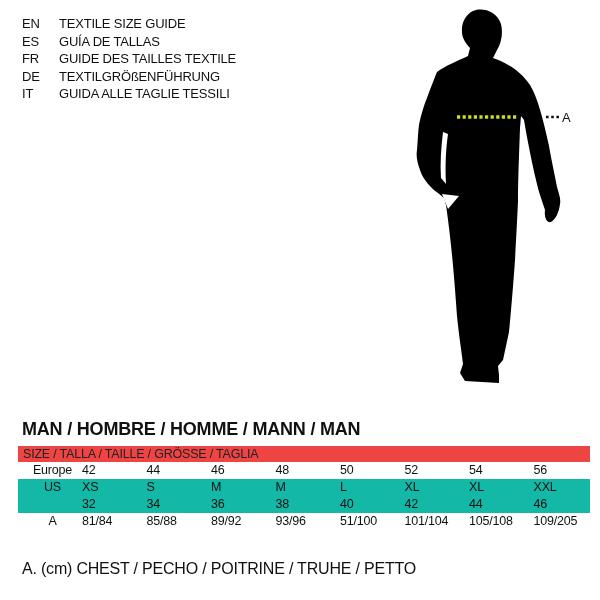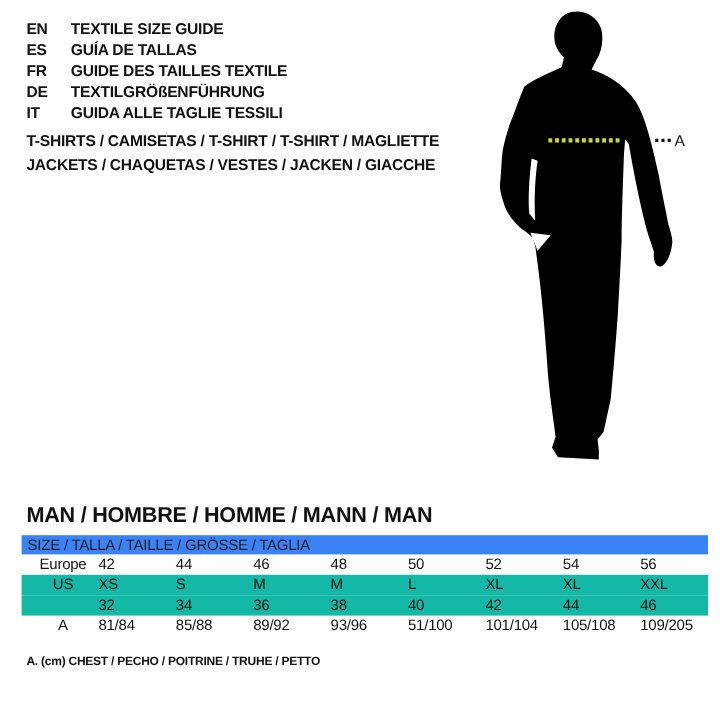--- a/index.html
+++ b/index.html
@@ -3,40 +3,40 @@
 <meta charset="utf-8">
 <style>
   html,body{margin:0;padding:0;background:#fff;}
   #stage{
     position:relative;width:600px;height:600px;background:#ffffff;
     font-family:"Liberation Sans",sans-serif;color:#111;overflow:hidden;
     letter-spacing:-0.2px;
   }
   
   .lang-block{position:absolute;left:22px;top:15px;}
-  .lang-row{height:17.5px;line-height:17.5px;font-size:13px;font-weight:bold;white-space:nowrap;}
+  .lang-row{height:17.5px;line-height:17.5px;font-size:13px;font-weight:normal;white-space:nowrap;}
   .lang-code{display:inline-block;width:37px;}
   
   .category-block{position:absolute;left:22px;top:108px;}
   .category-line{height:19.5px;line-height:19.5px;font-size:13px;font-weight:bold;white-space:nowrap;}
   
   .figure-svg{position:absolute;left:405px;top:6px;width:165px;height:385px;}
   .measure-label{position:absolute;left:562px;top:110px;font-size:13px;font-weight:400;}
   
   .section-title{position:absolute;left:22px;top:419px;font-size:18px;font-weight:bold;white-space:nowrap;}
   
   .size-table{position:absolute;left:18px;top:446px;width:572px;font-size:12.5px;}
-  .thead{height:16px;line-height:16px;background:#3b82f6;padding-left:5px;color:#222;white-space:nowrap;}
+  .thead{height:16px;line-height:16px;background:#ef4444;padding-left:5px;color:#222;white-space:nowrap;}
   .trow{height:17px;}
   .trow.shaded{background:#14b8a6;}
   .tgrid{display:grid;grid-template-columns:64px repeat(8,64.5px);width:580px;height:17px;}
   .tcell{line-height:17px;text-align:left;white-space:nowrap;}
   .tcell.lbl{text-align:center;padding-left:5px;}
   
-  .footnote{position:absolute;left:22px;top:546px;font-size:10px;font-weight:bold;white-space:nowrap;}
+  .footnote{position:absolute;left:22px;top:560px;font-size:16px;font-weight:normal;white-space:nowrap;}
 </style>
 </head>
 <body>
 
 <div id="stage">
 
   <div class="lang-block">
     <div class="lang-row">
       <span class="lang-code">EN</span><span>TEXTILE SIZE GUIDE</span>
     </div>
@@ -47,24 +47,20 @@
       <span class="lang-code">FR</span><span>GUIDE DES TAILLES TEXTILE</span>
     </div>
     <div class="lang-row">
       <span class="lang-code">DE</span><span>TEXTILGRÖßENFÜHRUNG</span>
     </div>
     <div class="lang-row">
       <span class="lang-code">IT</span><span>GUIDA ALLE TAGLIE TESSILI</span>
     </div>
   </div>
 
-  <div class="category-block">
-    <div class="category-line">T-SHIRTS / CAMISETAS / T-SHIRT / T-SHIRT / MAGLIETTE</div>
-    <div class="category-line">JACKETS / CHAQUETAS / VESTES / JACKEN / GIACCHE</div>
-  </div>
 
   <svg class="figure-svg" viewBox="0 0 165 385" aria-hidden="true">
     <path fill="#000000" d="
       M71,4
       C80,2 92,6 96,18
       C98,26 97,36 92,44
       L88,52
       C100,56 115,64 125,79
       C132,90 138,112 144,140
       C147,157 150,170 152,181

